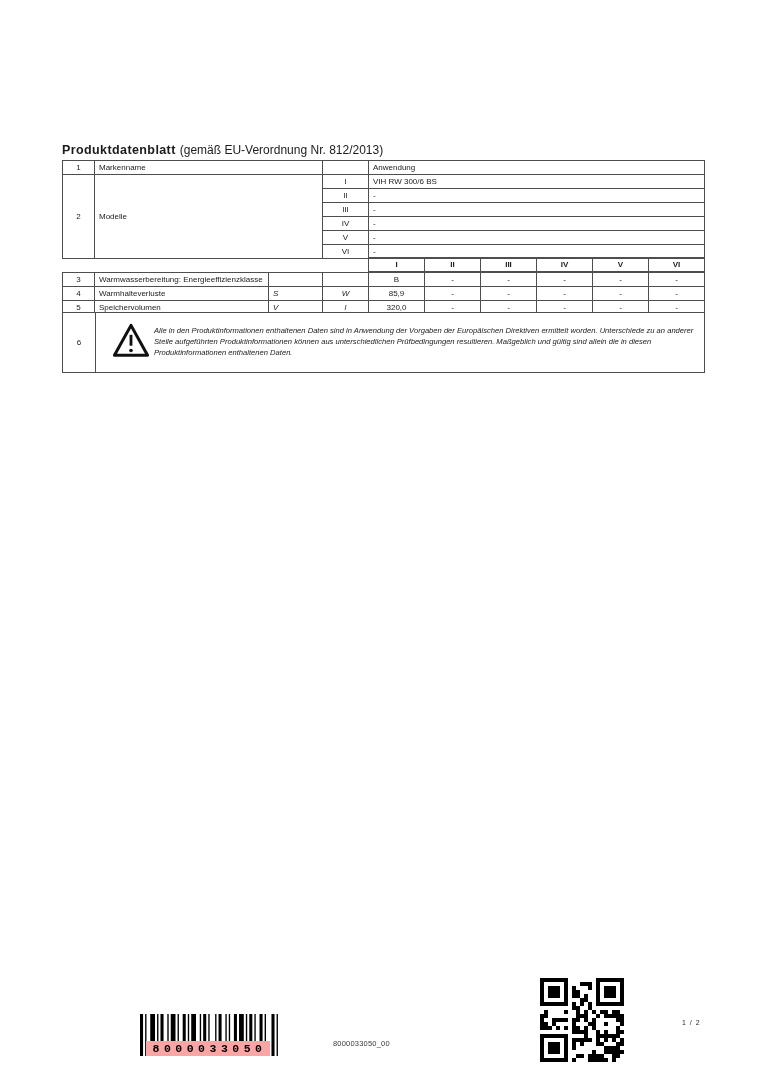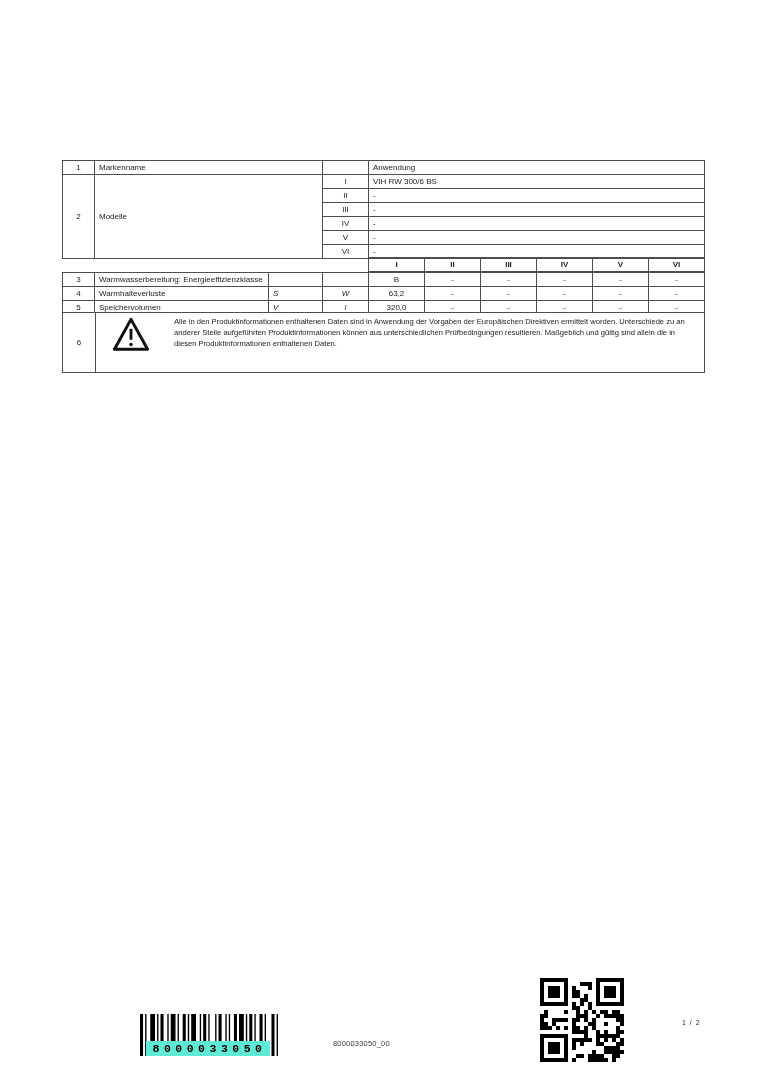--- a/index.html
+++ b/index.html
@@ -29,42 +29,45 @@
 
   
   .note {
     position:absolute; left:62px; top:312px; width:641px; height:59px;
     border:1px solid #4e4e4e; display:flex; background:#fff;
   }
   .note-num {
     width:32px; flex:0 0 32px; border-right:1px solid #4e4e4e;
     display:flex; align-items:center; justify-content:center; font-size:8px;
   }
-  .note-body { flex:1; display:flex; align-items:flex-start; gap:24px; padding:4px 8px 4px 16px; }
+  .note-body { flex:1; display:flex; align-items:center; gap:4px; padding:4px 8px 4px 16px;font-style:italic; }
   .warn { flex:0 0 auto; display:block; }
   .note-text { font-size:7.6px; line-height:10.8px; max-width:548px; white-space:normal; }
 
   
   .barcode { position:absolute; left:140px; top:1014px; width:140px; height:42px; }
   .barcode svg { position:absolute; left:0; top:0; }
   .barcode-digits {
-    position:absolute; left:6px; top:27px; width:124px; height:15px; background:#5eead4;
+    position:absolute; left:6px; top:27px; width:124px; height:15px; background:#fca5a5;
     font-family:"Liberation Mono", monospace; font-size:11.5px; font-weight:bold;
     letter-spacing:4.5px; text-align:center; line-height:15px; color:#000;
     padding-left:3px; box-sizing:border-box; white-space:nowrap; overflow:hidden;
   }
   .doc-number { position:absolute; left:333px; top:1023px; font-size:7.5px; color:#3a3a3a; letter-spacing:0.2px;margin-top:16px; }
   .qr { position:absolute; left:540px; top:978px; width:84px; height:84px; }
   .page-number { position:absolute; left:682px; top:1019px; font-size:7px; color:#2a2a2a; letter-spacing:1px; }
 </style>
 </head>
 <body>
 
 <div class="page">
 
+  <div class="title">
+    <span class="t-main">Produktdatenblatt</span><span class="t-suffix">(gemäß EU-Verordnung Nr. 812/2013)</span>
+  </div>
 
   <table class="tbl t1">
     <colgroup>
         <col style="width:32px">
         <col style="width:228px">
         <col style="width:46px">
         <col>
       </colgroup>
     <tbody>
         <tr>
@@ -147,21 +150,21 @@
       <td class="c-center">-</td>
       <td class="c-center">-</td>
       <td class="c-center">-</td>
       <td class="c-center">-</td>
     </tr>
     <tr>
       <td class="c-center">4</td>
       <td>Warmhalteverluste</td>
       <td class="italic">S</td>
       <td class="c-center italic">W</td>
-      <td class="c-center">63,2</td>
+      <td class="c-center">85,9</td>
       <td class="c-center">-</td>
       <td class="c-center">-</td>
       <td class="c-center">-</td>
       <td class="c-center">-</td>
       <td class="c-center">-</td>
     </tr>
     <tr>
       <td class="c-center">5</td>
       <td>Speichervolumen</td>
       <td class="italic">V</td>

